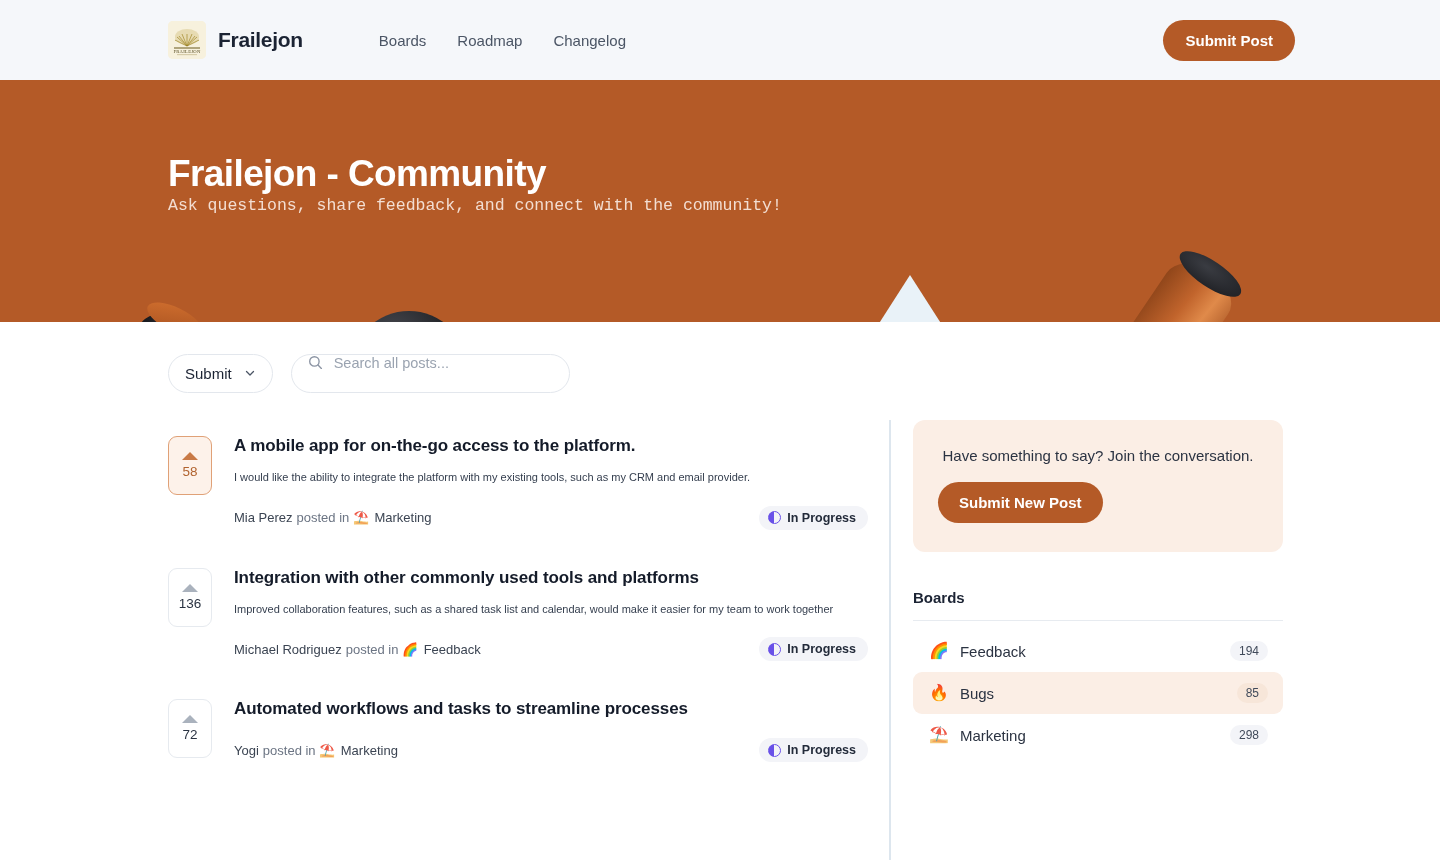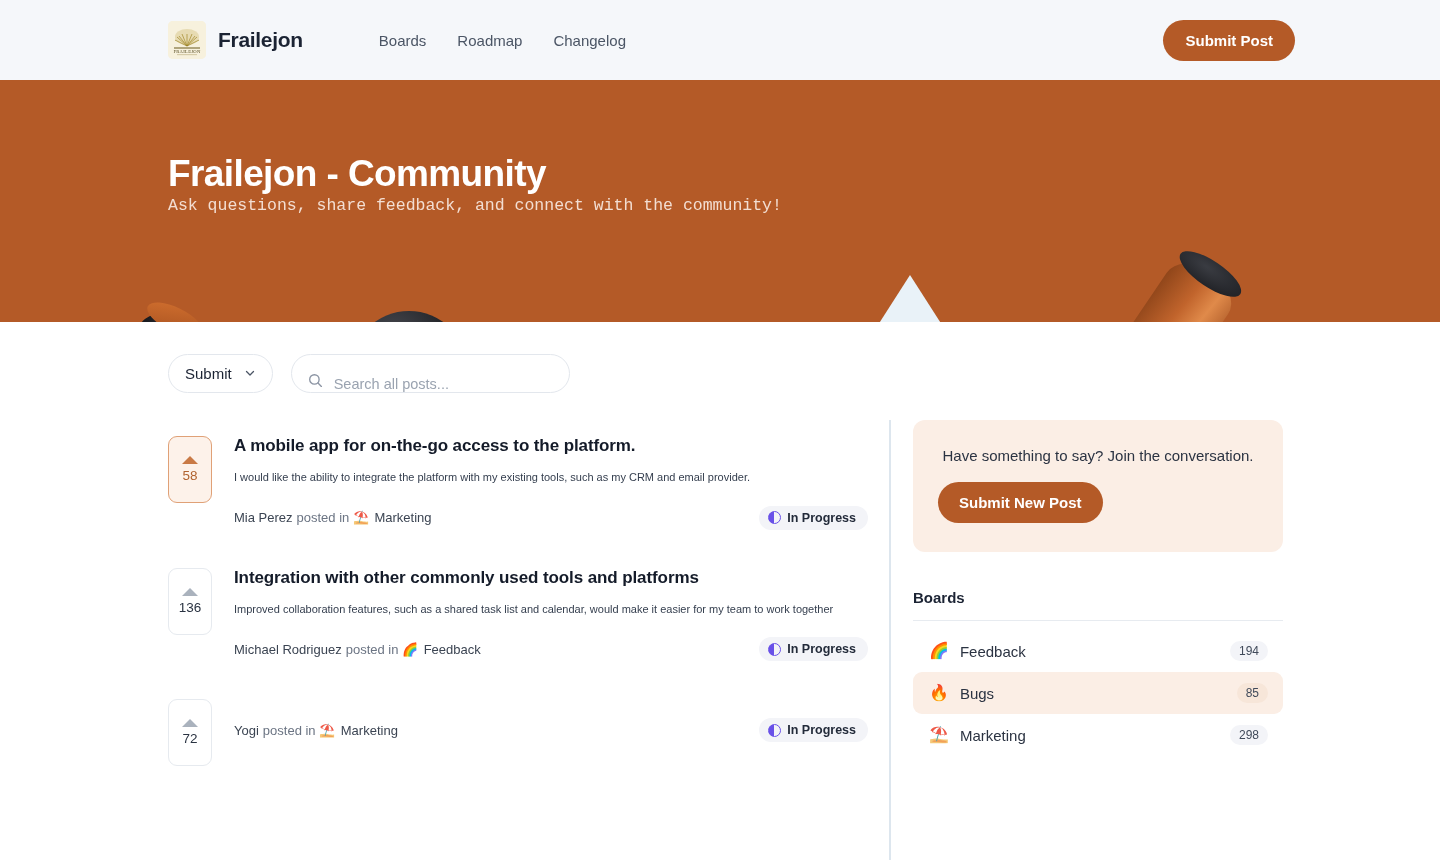--- a/index.html
+++ b/index.html
@@ -106,21 +106,21 @@
   .controls { display: flex; align-items: center; gap: 18px; }
   .sort-select {
     display: flex; align-items: center; gap: 12px;
     border: 1px solid #e3e7ed; border-radius: 999px;
     background: #ffffff;
     height: 39px; padding: 0 16px;
     font-size: 15px; color: #1b2333; cursor: pointer;
   }
   .chev { display: block; }
   .search-box {
-    display: flex; align-items: flex-end; gap: 11px;
+    display: flex; align-items: flex-start; gap: 11px;
     border: 1px solid #e3e7ed; border-radius: 999px;
     background: #ffffff;
     height: 39px; width: 279px; padding: 0 16px;
   }
   .search-input {
     border: none; outline: none; background: transparent;
     font-family: inherit; font-size: 14.5px; color: #1b2333;
     width: 100%;
   }
   .search-input::placeholder { color: #9aa3b0; }
@@ -135,21 +135,21 @@
 
   
   .post {
     display: flex; gap: 22px;
     padding: 16px 0 0 0;
     cursor: pointer;
   }
   .post + .post { margin-top: 22px; }
   .vote {
     flex: 0 0 44px;
-    width: 44px; height: 67px;
+    width: 44px; height: 59px;
     border-radius: 9px;
     border: 1px solid #e6eaef;
     background: #ffffff;
     display: flex; flex-direction: column;
     align-items: center; justify-content: center;
     gap: 4px;
     cursor: pointer;
   }
   .vote.active { background: #fdf2ea; border-color: #e0a177; }
   .vote .tri {
@@ -358,20 +358,21 @@
           </div>
         </div>
       </article>
 
       <article class="post">
         <div class="vote">
           <span class="tri"></span>
           <span class="count">72</span>
         </div>
         <div class="post-body">
+          <h2 class="post-title">Automated workflows and tasks to streamline processes</h2>
           <div class="post-meta">
             <span class="meta-text"><span class="meta-author">Yogi</span></span>
             <span class="meta-text" style="margin:0 4px">posted in</span>
             <span class="board-chip">
               <span class="emoji">⛱️</span>
               <span>Marketing</span>
             </span>
             <span class="status-badge">
               <span class="status-dot"></span>
               <span>In Progress</span>

